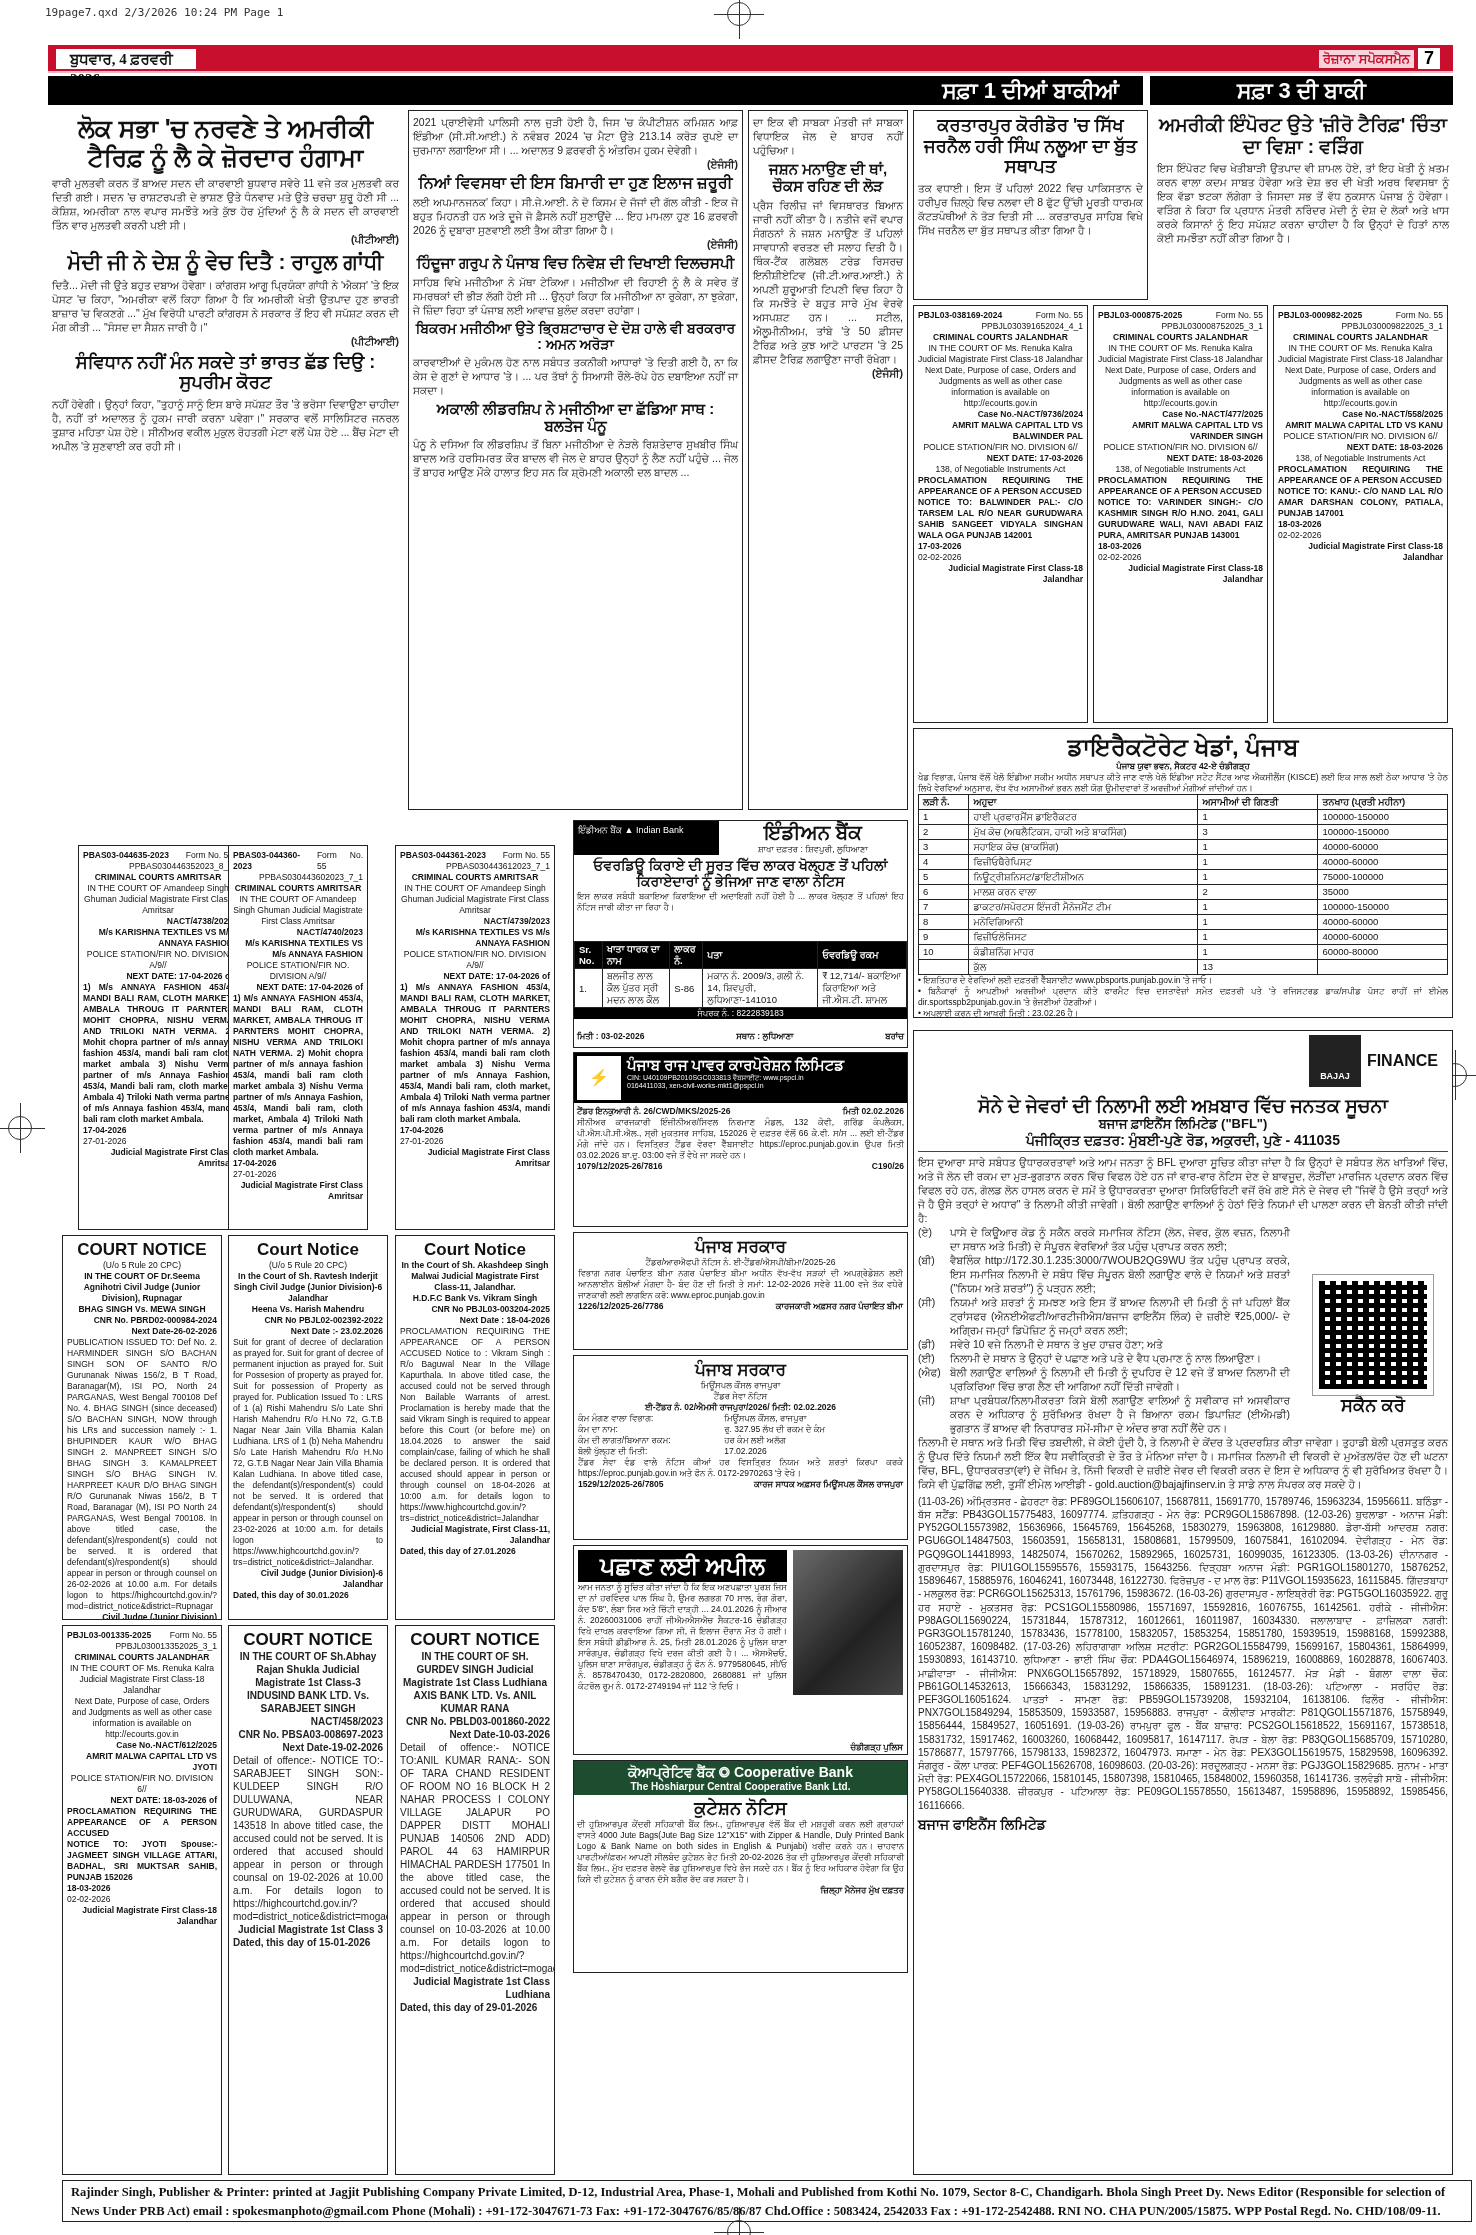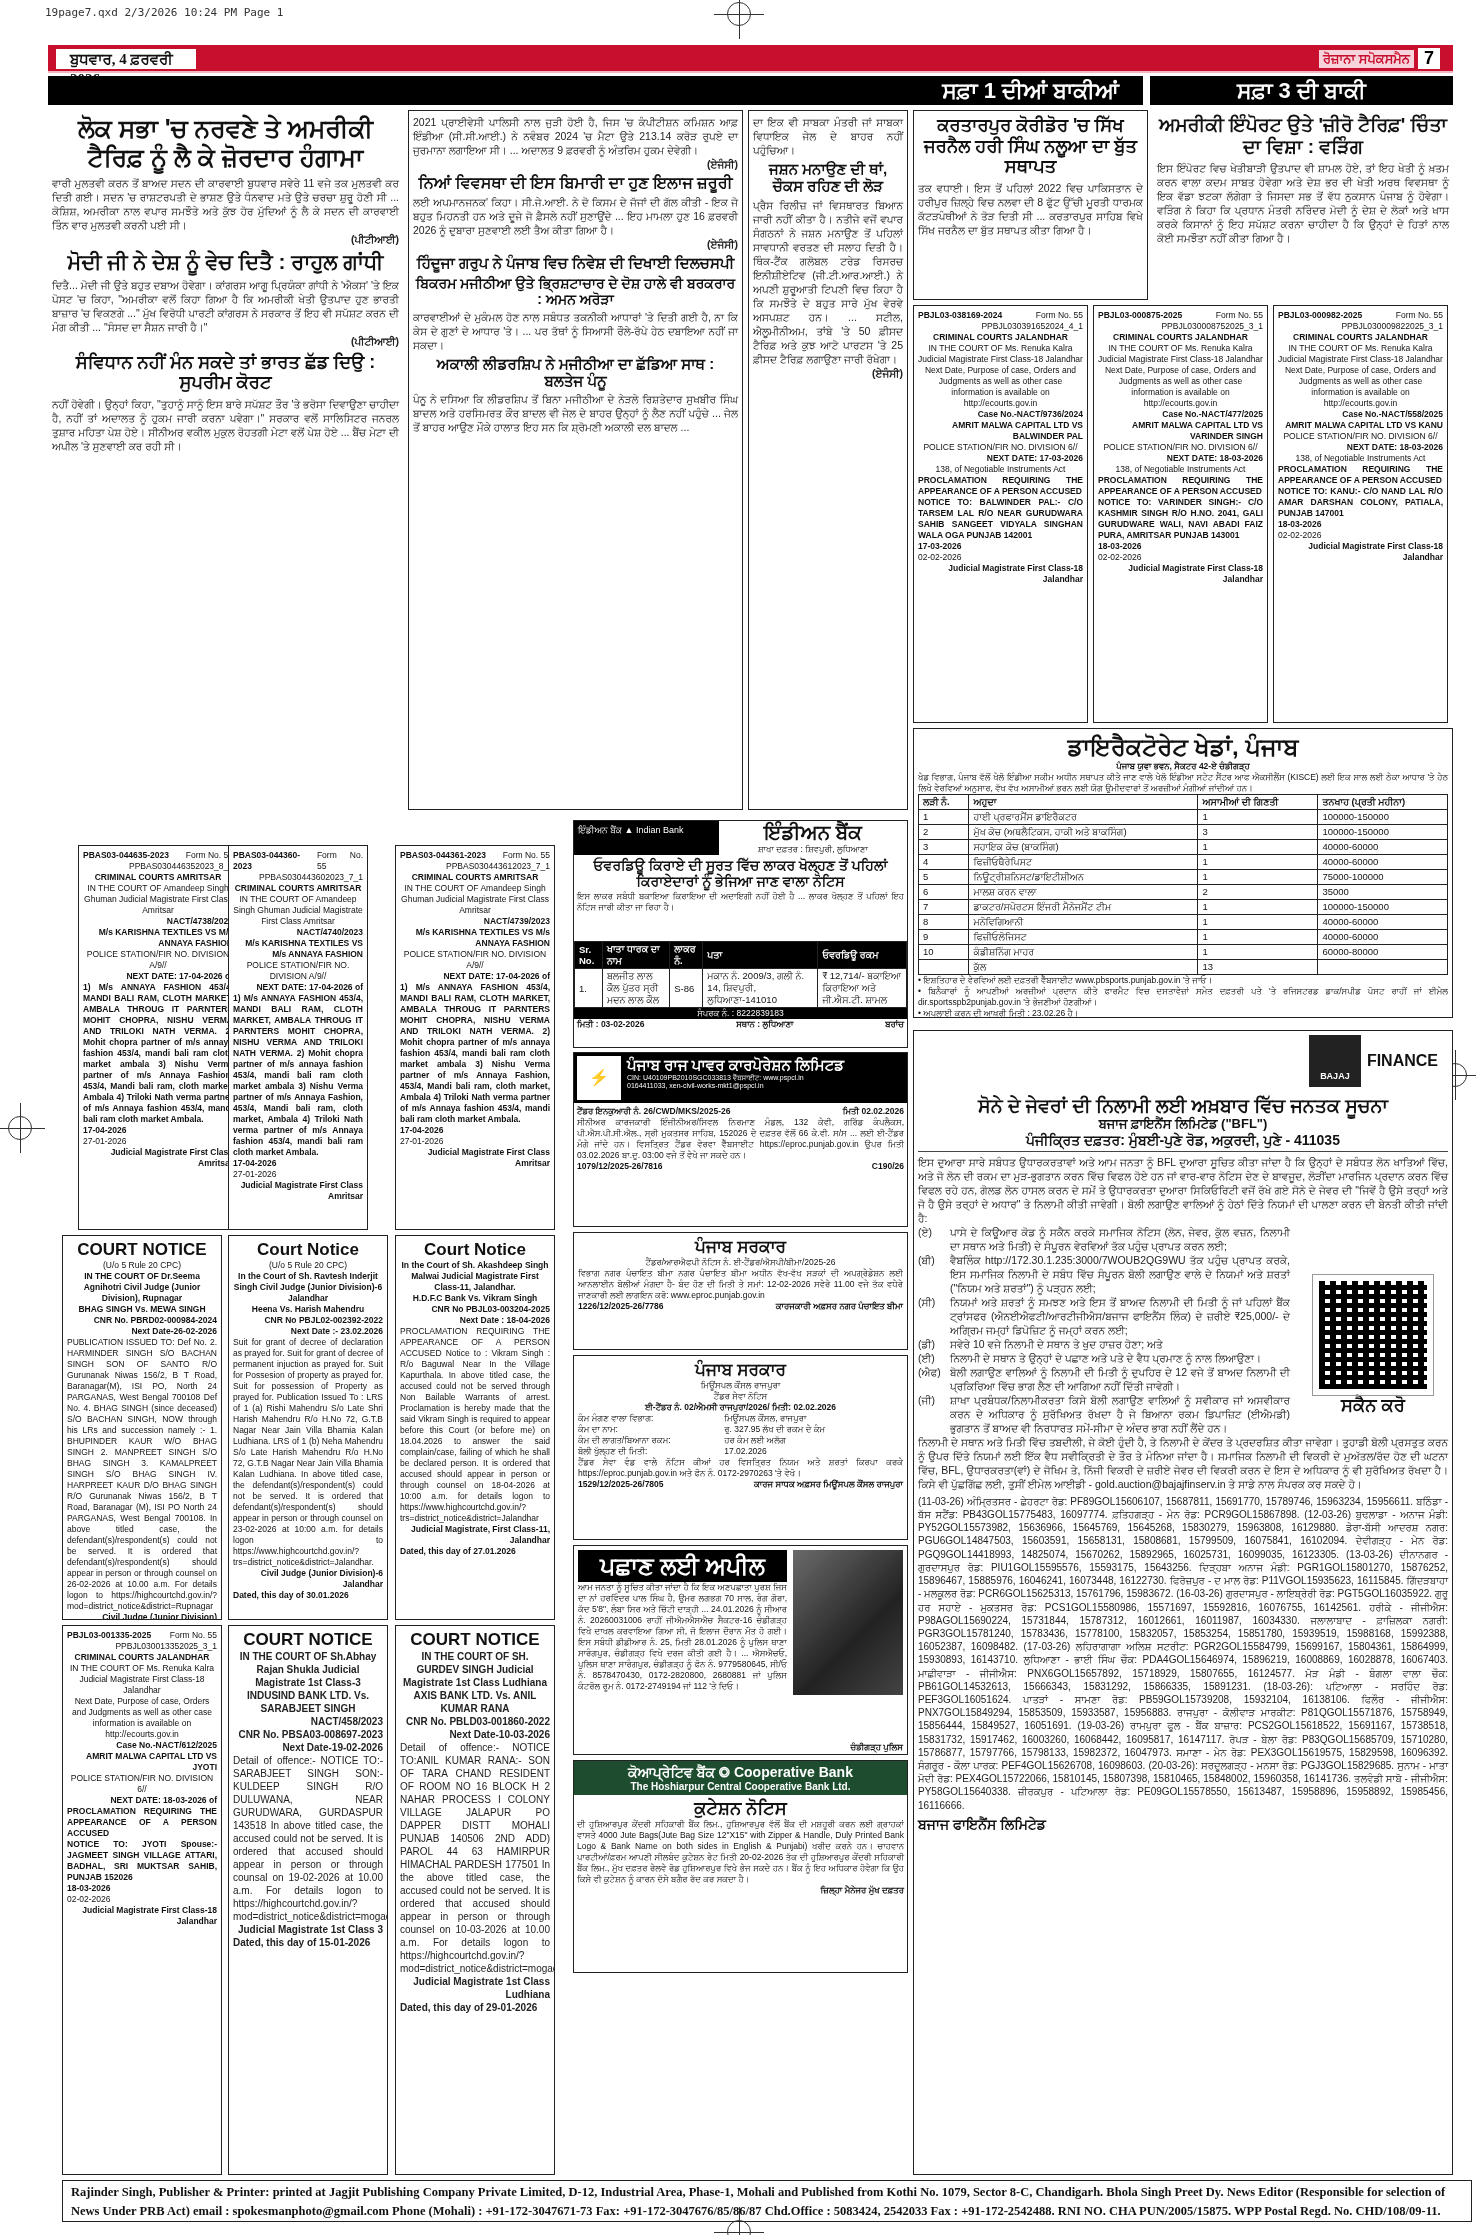--- a/index.html
+++ b/index.html
@@ -63,20 +63,21 @@
   <div class="txt">ਨਹੀਂ ਹੋਵੇਗੀ। ਉਨ੍ਹਾਂ ਕਿਹਾ, "ਤੁਹਾਨੂੰ ਸਾਨੂੰ ਇਸ ਬਾਰੇ ਸਪੱਸ਼ਟ ਤੌਰ 'ਤੇ ਭਰੋਸਾ ਦਿਵਾਉਣਾ ਚਾਹੀਦਾ ਹੈ, ਨਹੀਂ ਤਾਂ ਅਦਾਲਤ ਨੂੰ ਹੁਕਮ ਜਾਰੀ ਕਰਨਾ ਪਵੇਗਾ।" ਸਰਕਾਰ ਵਲੋਂ ਸਾਲਿਸਿਟਰ ਜਨਰਲ ਤੁਸ਼ਾਰ ਮਹਿਤਾ ਪੇਸ਼ ਹੋਏ। ਸੀਨੀਅਰ ਵਕੀਲ ਮੁਕੁਲ ਰੋਹਤਗੀ ਮੇਟਾ ਵਲੋਂ ਪੇਸ਼ ਹੋਏ ... ਬੈਂਚ ਮੇਟਾ ਦੀ ਅਪੀਲ 'ਤੇ ਸੁਣਵਾਈ ਕਰ ਰਹੀ ਸੀ।</div>
 </div>
 
 <div class="box" style="left:408px;top:110px;width:335px;height:700px">
   <div class="txt">2021 ਪ੍ਰਾਈਵੇਸੀ ਪਾਲਿਸੀ ਨਾਲ ਜੁੜੀ ਹੋਈ ਹੈ, ਜਿਸ 'ਚ ਕੰਪੀਟੀਸ਼ਨ ਕਮਿਸ਼ਨ ਆਫ਼ ਇੰਡੀਆ (ਸੀ.ਸੀ.ਆਈ.) ਨੇ ਨਵੰਬਰ 2024 'ਚ ਮੈਟਾ ਉਤੇ 213.14 ਕਰੋੜ ਰੁਪਏ ਦਾ ਜੁਰਮਾਨਾ ਲਗਾਇਆ ਸੀ। ... ਅਦਾਲਤ 9 ਫ਼ਰਵਰੀ ਨੂੰ ਅੰਤਰਿਮ ਹੁਕਮ ਦੇਵੇਗੀ।</div>
   <div class="txt right b">(ਏਜੰਸੀ)</div>
   <div class="hl" style="font-size:16px;margin:3px 0">ਨਿਆਂ ਵਿਵਸਥਾ ਦੀ ਇਸ ਬਿਮਾਰੀ ਦਾ ਹੁਣ ਇਲਾਜ ਜ਼ਰੂਰੀ</div>
   <div class="txt">ਲਈ ਅਪਮਾਨਜਨਕ' ਕਿਹਾ। ਸੀ.ਜੇ.ਆਈ. ਨੇ ਦੋ ਕਿਸਮ ਦੇ ਜੱਜਾਂ ਦੀ ਗੱਲ ਕੀਤੀ - ਇਕ ਜੋ ਬਹੁਤ ਮਿਹਨਤੀ ਹਨ ਅਤੇ ਦੂਜੇ ਜੋ ਫ਼ੈਸਲੇ ਨਹੀਂ ਸੁਣਾਉਂਦੇ ... ਇਹ ਮਾਮਲਾ ਹੁਣ 16 ਫ਼ਰਵਰੀ 2026 ਨੂੰ ਦੁਬਾਰਾ ਸੁਣਵਾਈ ਲਈ ਤੈਅ ਕੀਤਾ ਗਿਆ ਹੈ।</div>
   <div class="txt right b">(ਏਜੰਸੀ)</div>
   <div class="hl" style="font-size:15px;margin:3px 0">ਹਿੰਦੂਜਾ ਗਰੁਪ ਨੇ ਪੰਜਾਬ ਵਿਚ ਨਿਵੇਸ਼ ਦੀ ਦਿਖਾਈ ਦਿਲਚਸਪੀ</div>
+  <div class="txt">ਸਾਹਿਬ ਵਿਖੇ ਮਜੀਠੀਆ ਨੇ ਮੱਥਾ ਟੇਕਿਆ। ਮਜੀਠੀਆ ਦੀ ਰਿਹਾਈ ਨੂੰ ਲੈ ਕੇ ਸਵੇਰ ਤੋਂ ਸਮਰਥਕਾਂ ਦੀ ਭੀੜ ਲੱਗੀ ਹੋਈ ਸੀ ... ਉਨ੍ਹਾਂ ਕਿਹਾ ਕਿ ਮਜੀਠੀਆ ਨਾ ਰੁਕੇਗਾ, ਨਾ ਝੁਕੇਗਾ, ਜੇ ਜ਼ਿੰਦਾ ਰਿਹਾ ਤਾਂ ਪੰਜਾਬ ਲਈ ਆਵਾਜ਼ ਬੁਲੰਦ ਕਰਦਾ ਰਹਾਂਗਾ।</div>
   <div class="hl" style="font-size:14px;margin:3px 0">ਬਿਕਰਮ ਮਜੀਠੀਆ ਉਤੇ ਭ੍ਰਿਸ਼ਟਾਚਾਰ ਦੇ ਦੋਸ਼ ਹਾਲੇ ਵੀ ਬਰਕਰਾਰ : ਅਮਨ ਅਰੋੜਾ</div>
   <div class="txt">ਕਾਰਵਾਈਆਂ ਦੇ ਮੁਕੰਮਲ ਹੋਣ ਨਾਲ ਸਬੰਧਤ ਤਕਨੀਕੀ ਆਧਾਰਾਂ 'ਤੇ ਦਿਤੀ ਗਈ ਹੈ, ਨਾ ਕਿ ਕੇਸ ਦੇ ਗੁਣਾਂ ਦੇ ਆਧਾਰ 'ਤੇ। ... ਪਰ ਤੱਥਾਂ ਨੂੰ ਸਿਆਸੀ ਰੌਲੇ-ਰੱਪੇ ਹੇਠ ਦਬਾਇਆ ਨਹੀਂ ਜਾ ਸਕਦਾ।</div>
   <div class="hl" style="font-size:15px;margin:3px 16px">ਅਕਾਲੀ ਲੀਡਰਸ਼ਿਪ ਨੇ ਮਜੀਠੀਆ ਦਾ ਛੱਡਿਆ ਸਾਥ : ਬਲਤੇਜ ਪੰਨੂ</div>
   <div class="txt">ਪੰਨੂ ਨੇ ਦਸਿਆ ਕਿ ਲੀਡਰਸ਼ਿਪ ਤੋਂ ਬਿਨਾ ਮਜੀਠੀਆ ਦੇ ਨੇੜਲੇ ਰਿਸ਼ਤੇਦਾਰ ਸੁਖਬੀਰ ਸਿੰਘ ਬਾਦਲ ਅਤੇ ਹਰਸਿਮਰਤ ਕੌਰ ਬਾਦਲ ਵੀ ਜੇਲ ਦੇ ਬਾਹਰ ਉਨ੍ਹਾਂ ਨੂੰ ਲੈਣ ਨਹੀਂ ਪਹੁੰਚੇ ... ਜੇਲ ਤੋਂ ਬਾਹਰ ਆਉਣ ਮੌਕੇ ਹਾਲਾਤ ਇਹ ਸਨ ਕਿ ਸ਼੍ਰੋਮਣੀ ਅਕਾਲੀ ਦਲ ਬਾਦਲ ...</div>
 </div>
 
 <div class="box" style="left:748px;top:110px;width:160px;height:700px">
   <div class="txt">ਦਾ ਇਕ ਵੀ ਸਾਬਕਾ ਮੰਤਰੀ ਜਾਂ ਸਾਬਕਾ ਵਿਧਾਇਕ ਜੇਲ ਦੇ ਬਾਹਰ ਨਹੀਂ ਪਹੁੰਚਿਆ।</div>
   <div class="hl" style="font-size:15px;margin:3px 0">ਜਸ਼ਨ ਮਨਾਉਣ ਦੀ ਥਾਂ, ਚੌਕਸ ਰਹਿਣ ਦੀ ਲੋੜ</div>
   <div class="txt">ਪ੍ਰੈਸ ਰਿਲੀਜ਼ ਜਾਂ ਵਿਸਥਾਰਤ ਬਿਆਨ ਜਾਰੀ ਨਹੀਂ ਕੀਤਾ ਹੈ। ਨਤੀਜੇ ਵਜੋਂ ਵਪਾਰ ਸੰਗਠਨਾਂ ਨੇ ਜਸ਼ਨ ਮਨਾਉਣ ਤੋਂ ਪਹਿਲਾਂ ਸਾਵਧਾਨੀ ਵਰਤਣ ਦੀ ਸਲਾਹ ਦਿਤੀ ਹੈ। ਥਿੰਕ-ਟੈਂਕ ਗਲੋਬਲ ਟਰੇਡ ਰਿਸਰਚ ਇਨੀਸ਼ੀਏਟਿਵ (ਜੀ.ਟੀ.ਆਰ.ਆਈ.) ਨੇ ਅਪਣੀ ਸ਼ੁਰੂਆਤੀ ਟਿਪਣੀ ਵਿਚ ਕਿਹਾ ਹੈ ਕਿ ਸਮਝੌਤੇ ਦੇ ਬਹੁਤ ਸਾਰੇ ਮੁੱਖ ਵੇਰਵੇ ਅਸਪਸ਼ਟ ਹਨ। ... ਸਟੀਲ, ਐਲੂਮੀਨੀਅਮ, ਤਾਂਬੇ 'ਤੇ 50 ਫ਼ੀਸਦ ਟੈਰਿਫ਼ ਅਤੇ ਕੁਝ ਆਟੋ ਪਾਰਟਸ 'ਤੇ 25 ਫ਼ੀਸਦ ਟੈਰਿਫ਼ ਲਗਾਉਣਾ ਜਾਰੀ ਰੱਖੇਗਾ।</div>
@@ -322,21 +323,21 @@
         <tr>
           <td>1.</td>
           <td>ਬਲਜੀਤ ਲਾਲ ਕੌਲ ਪੁੱਤਰ ਸ੍ਰੀ ਮਦਨ ਲਾਲ ਕੌਲ</td>
           <td>S-86</td>
           <td>ਮਕਾਨ ਨੰ. 2009/3, ਗਲੀ ਨੰ. 14, ਸ਼ਿਵਪੁਰੀ, ਲੁਧਿਆਣਾ-141010</td>
           <td>₹ 12,714/- ਬਕਾਇਆ ਕਿਰਾਇਆ ਅਤੇ ਜੀ.ਐਸ.ਟੀ. ਸ਼ਾਮਲ</td>
         </tr>
       </tbody>
     </table>
   <div class="dark small center">ਸੰਪਰਕ ਨੰ. : 8222839183</div>
-  <div class="row small b" style="padding:0 3px">
+  <div class="row small b" style="padding:12px 3px">
       <span>ਮਿਤੀ : 03-02-2026</span>
       <span>ਸਥਾਨ : ਲੁਧਿਆਣਾ</span>
       <span>ਬਰਾਂਚ</span>
     </div>
 </div>
 
 <div class="box" style="left:573px;top:1052px;width:335px;height:175px;padding:0">
   <div class="dark" style="display:flex;gap:6px;padding:3px">
     <div style="width:44px;height:44px;background:#fff;color:#1a6;font-weight:bold;text-align:center;line-height:44px">⚡</div>
     <div style="flex:1">

